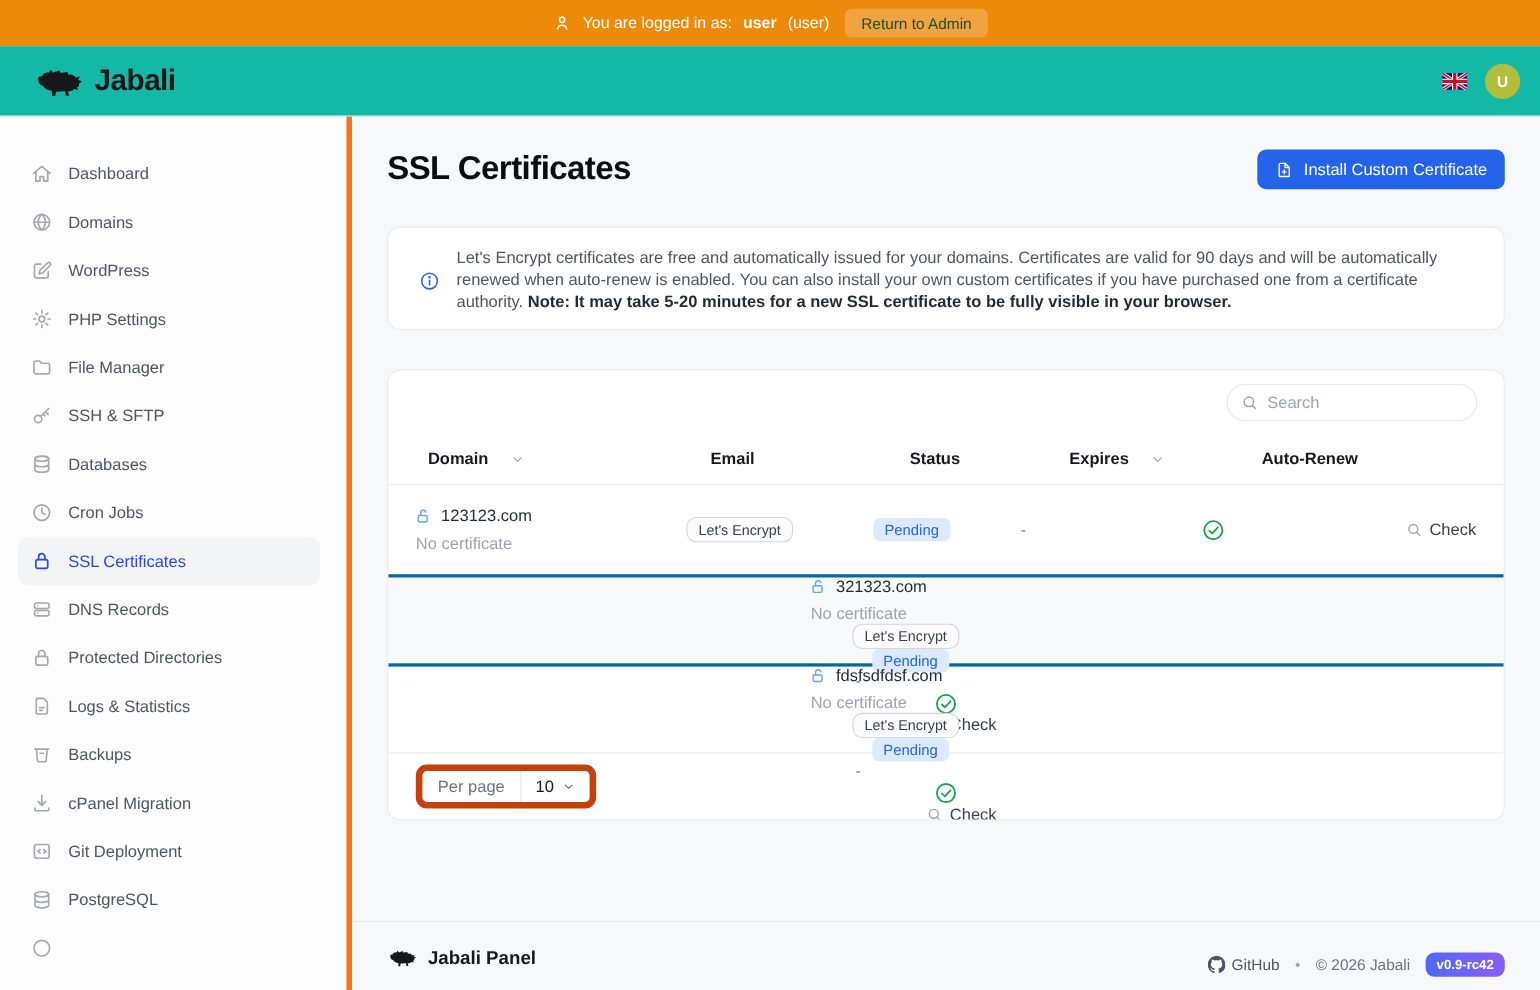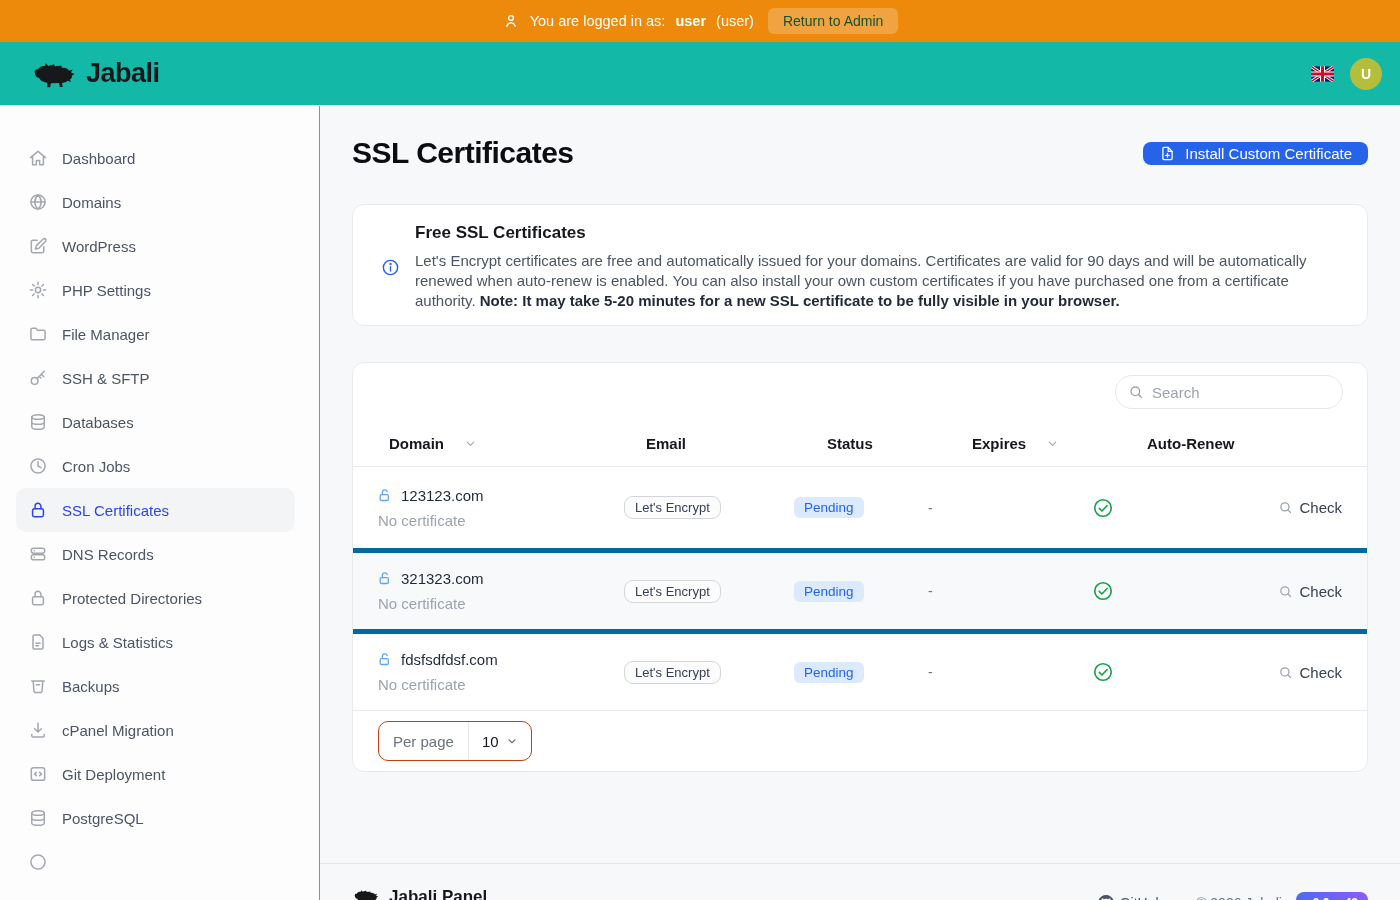--- a/index.html
+++ b/index.html
@@ -20,38 +20,38 @@
     justify-content:space-between; padding:0 18px 0 30px; border-bottom:1px solid #ECEDEF; }
   .brand { display:flex; align-items:center; gap:10px; }
   .brand-name { font-size:27px; font-weight:800; letter-spacing:-0.5px; color:#16181D; }
   .header-right { display:flex; align-items:center; gap:16px; }
   .flag { width:23px; height:16px; border-radius:2px; overflow:hidden; display:block; cursor:pointer; }
   .avatar { width:32px; height:32px; border-radius:50%; background:#B4BE3D; color:#fff;
     font-size:14px; font-weight:700; display:flex; align-items:center; justify-content:center; cursor:pointer; }
 
   
   .layout { display:flex; height:794px; }
-  .sidebar { width:320px; background:#FDFDFE; border-right:1px solid #f97316;
+  .sidebar { width:320px; background:#FDFDFE; border-right:5px solid #f97316;
     padding-top:30px; overflow:hidden; flex-shrink:0; }
   .sitem { height:44px; margin:0 24px 0 16px; padding:0 0 0 12px; display:flex;
     align-items:center; gap:14px; border-radius:10px; cursor:pointer; color:#4B5563; }
   .sitem .sicon { width:20px; height:20px; color:#A3A7B0; display:flex; }
   .sitem .slabel { font-size:15px; }
   .sitem.active { background:#F3F4F6; color:#2B46E8; }
   .sitem.active .sicon { color:#2B46E8; }
   .sitem.active .slabel { font-weight:500; }
   svg { display:block; }
 
   
   .main { flex:1; display:flex; flex-direction:column; overflow:hidden; background:#F7F8FA; }
   .content { padding:0 32px; }
   .page-head { margin-top:30px; display:flex; align-items:center; justify-content:space-between; }
   .page-title { font-size:30px; font-weight:700; letter-spacing:-0.5px; color:#0B0D12; }
   .install-btn { background:#2563EB; color:#fff; border:none; border-radius:8px;
-    height:23px; padding:0 16px; font-size:15px; display:flex; align-items:center;
+    height:36px; padding:0 16px; font-size:15px; display:flex; align-items:center;
     gap:9px; cursor:pointer; font-family:inherit; }
 
   .card { background:#fff; border:1px solid #E9EAEC; border-radius:12px; }
 
   .info-card { margin-top:34px; display:flex; align-items:center; gap:15px;
     padding:18px 44px 14px 28px; }
   .info-icon { color:#2563EB; flex-shrink:0; }
   .info-title { font-size:17px; font-weight:700; margin-bottom:8px; color:#16181D; }
   .info-body { font-size:15px; line-height:20px; color:#4B5563; }
   .info-body b { color:#1F2937; }
@@ -65,40 +65,40 @@
   .search-box input::placeholder { color:#9CA3AF; }
 
   .thead { display:flex; align-items:center; height:46px; padding:0 25px;
     border-bottom:1px solid #E9EAEC; font-size:15px; font-weight:700; color:#16181D; }
   .th { display:flex; align-items:center; gap:20px;margin-left:11px; }
   .th .chev { color:#A3A7B0; }
   .col-domain{ width:246px; } .col-type{ width:170px; } .col-status{ width:134px; }
   .col-expires{ width:164px; } .col-renew{ flex:1; } .col-action{ width:92px; }
 
   .trow { display:flex; align-items:center; height:81px; padding:0 25px; }
-  .trow + .trow { border-top:5px solid #0369a1; }
+  .trow + .trow { border-top:3px solid #0369a1;flex-direction:column; }
   .trow.alt { background:#F8F9FA; }
   .domain-line { display:flex; align-items:center; gap:8px; font-size:15px;
     font-weight:500; color:#1F2937; }
   .domain-line .unlock { color:#60A5FA; display:flex; }
   .domain-sub { margin-top:8px; font-size:15px; color:#9CA3AF; }
   .badge-type { display:inline-block; border:1px solid #D4D6DA; background:#FCFCFD;
     color:#374151; font-size:13px; border-radius:9px; padding:3px 10px; }
   .badge-status { display:inline-block; background:#DBEAFE; color:#2563EB;
     font-size:13.5px; border-radius:6px; padding:3px 10px; }
   .dash { color:#6B7280; font-size:14px; }
   .renew-ok { color:#16A34A; display:flex; }
   .action { display:flex; align-items:center; justify-content:flex-end; gap:6px;
     font-size:15px; color:#374151; cursor:pointer; }
   .action .mag { color:#9CA3AF; display:flex; }
 
   .pag-row { display:flex; align-items:center; padding:10px 25px; border-top:1px solid #E9EAEC; }
   .pag-info { flex:1; font-size:15px; color:#374151; }
   .pag-spacer { flex:1; }
-  .perpage { display:flex; border:1px solid #c2410c; border-radius:10px; overflow:hidden;
+  .perpage { display:flex; border:6px solid #c2410c; border-radius:10px; overflow:hidden;
     height:40px; background:#fff; cursor:pointer; }
   .perpage .pp-label { display:flex; align-items:center; padding:0 14px; font-size:15px;
     color:#6B7280; border-right:1px solid #E5E7EB; }
   .perpage .pp-value { display:flex; align-items:center; gap:7px; padding:0 13px;
     font-size:15px; color:#16181D; }
   .perpage .chev { color:#6B7280; }
 
   
   .footer { margin-top:91px; border-top:1px solid #E5E7EB; padding:22px 32px;
     display:flex; align-items:flex-start; justify-content:space-between; }
@@ -323,21 +323,20 @@
 
       <div class="card info-card">
         <span class="info-icon">
           <svg width="19" height="19" viewBox="0 0 24 24" fill="none" stroke="currentColor" stroke-width="1.8" stroke-linecap="round">
               <circle cx="12" cy="12" r="9"></circle>
               <path d="M12 11v5.5"></path>
               <circle cx="12" cy="7.6" r="0.6" fill="currentColor"></circle>
             </svg>
         </span>
         <div>
-          <div class="info-title">Free SSL Certificates</div>
           <div class="info-body">
             <span>Let's Encrypt certificates are free and automatically issued for your domains. Certificates are valid for 90 days and will be automatically renewed when auto-renew is enabled. You can also install your own custom certificates if you have purchased one from a certificate authority.</span>
             <b>Note: It may take 5-20 minutes for a new SSL certificate to be fully visible in your browser.</b>
           </div>
         </div>
       </div>
 
       <div class="card table-card">
         <div class="search-row">
           <div class="search-box">

